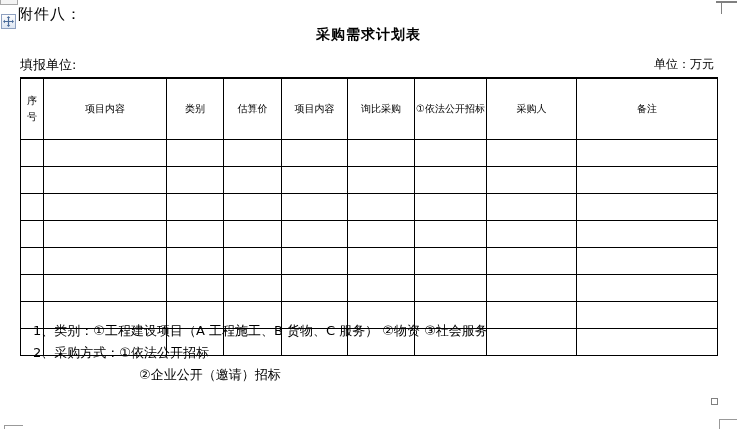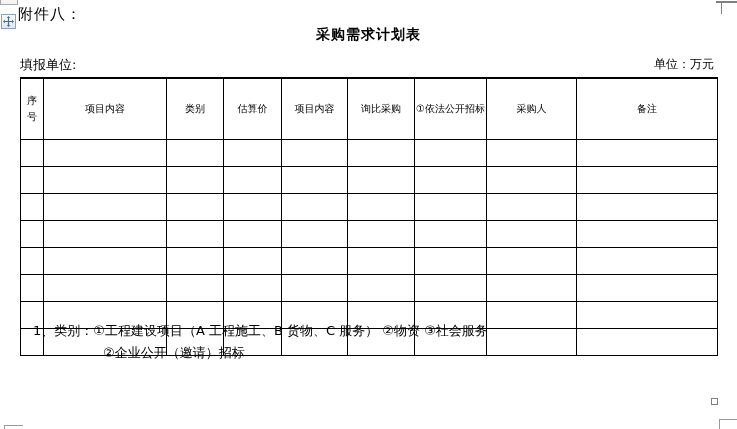--- a/index.html
+++ b/index.html
@@ -69,21 +69,21 @@
   .plan-table th:first-child { padding: 8px 5px; }
   .plan-table tbody td { height: 24px; }
 
   .notes {
     position: absolute; left: 33px; top: 320px;
     font-size: 13px;
   }
   .note-line {
     height: 22px; line-height: 22px; white-space: nowrap;
   }
-  .note-line.indent { margin-left: 70px; }
+  .note-line.indent { margin-left: 106px; }
 
   
   .mark-tr-h { position: absolute; left: 716px; top: 1px; width: 21px; height: 0; border-top: 2px solid #808080; }
   .mark-tr-v { position: absolute; left: 721px; top: 1px; width: 1px; height: 13px; background: #808080; }
   .resize-square { position: absolute; left: 711px; top: 398px; width: 7px; height: 7px; box-sizing: border-box; border: 1px solid #808080; background: #fff; }
   .mark-br { position: absolute; left: 719px; top: 419px; width: 18px; height: 10px; border-left: 1px solid #999; border-top: 1px solid #999; }
   .mark-bl { position: absolute; left: 4px; top: 425px; width: 18px; height: 4px; border-left: 1px solid #999; border-top: 1px solid #999; }
 </style>
 </head>
 <body>
@@ -217,20 +217,21 @@
         <td></td>
         <td></td>
         <td></td>
         <td></td>
       </tr>
     </tbody>
 </table>
 
 <div class="notes">
     <div class="note-line">1、类别：①工程建设项目（A 工程施工、B 货物、C 服务） ②物资 ③社会服务</div>
+    <div class="note-line">2、采购方式：①依法公开招标</div>
     <div class="note-line indent">②企业公开（邀请）招标</div>
   </div>
 
 <div class="mark-tr-h"></div>
 <div class="mark-tr-v"></div>
 <div class="resize-square"></div>
 <div class="mark-br"></div>
 <div class="mark-bl"></div>
 
 </body></html>

